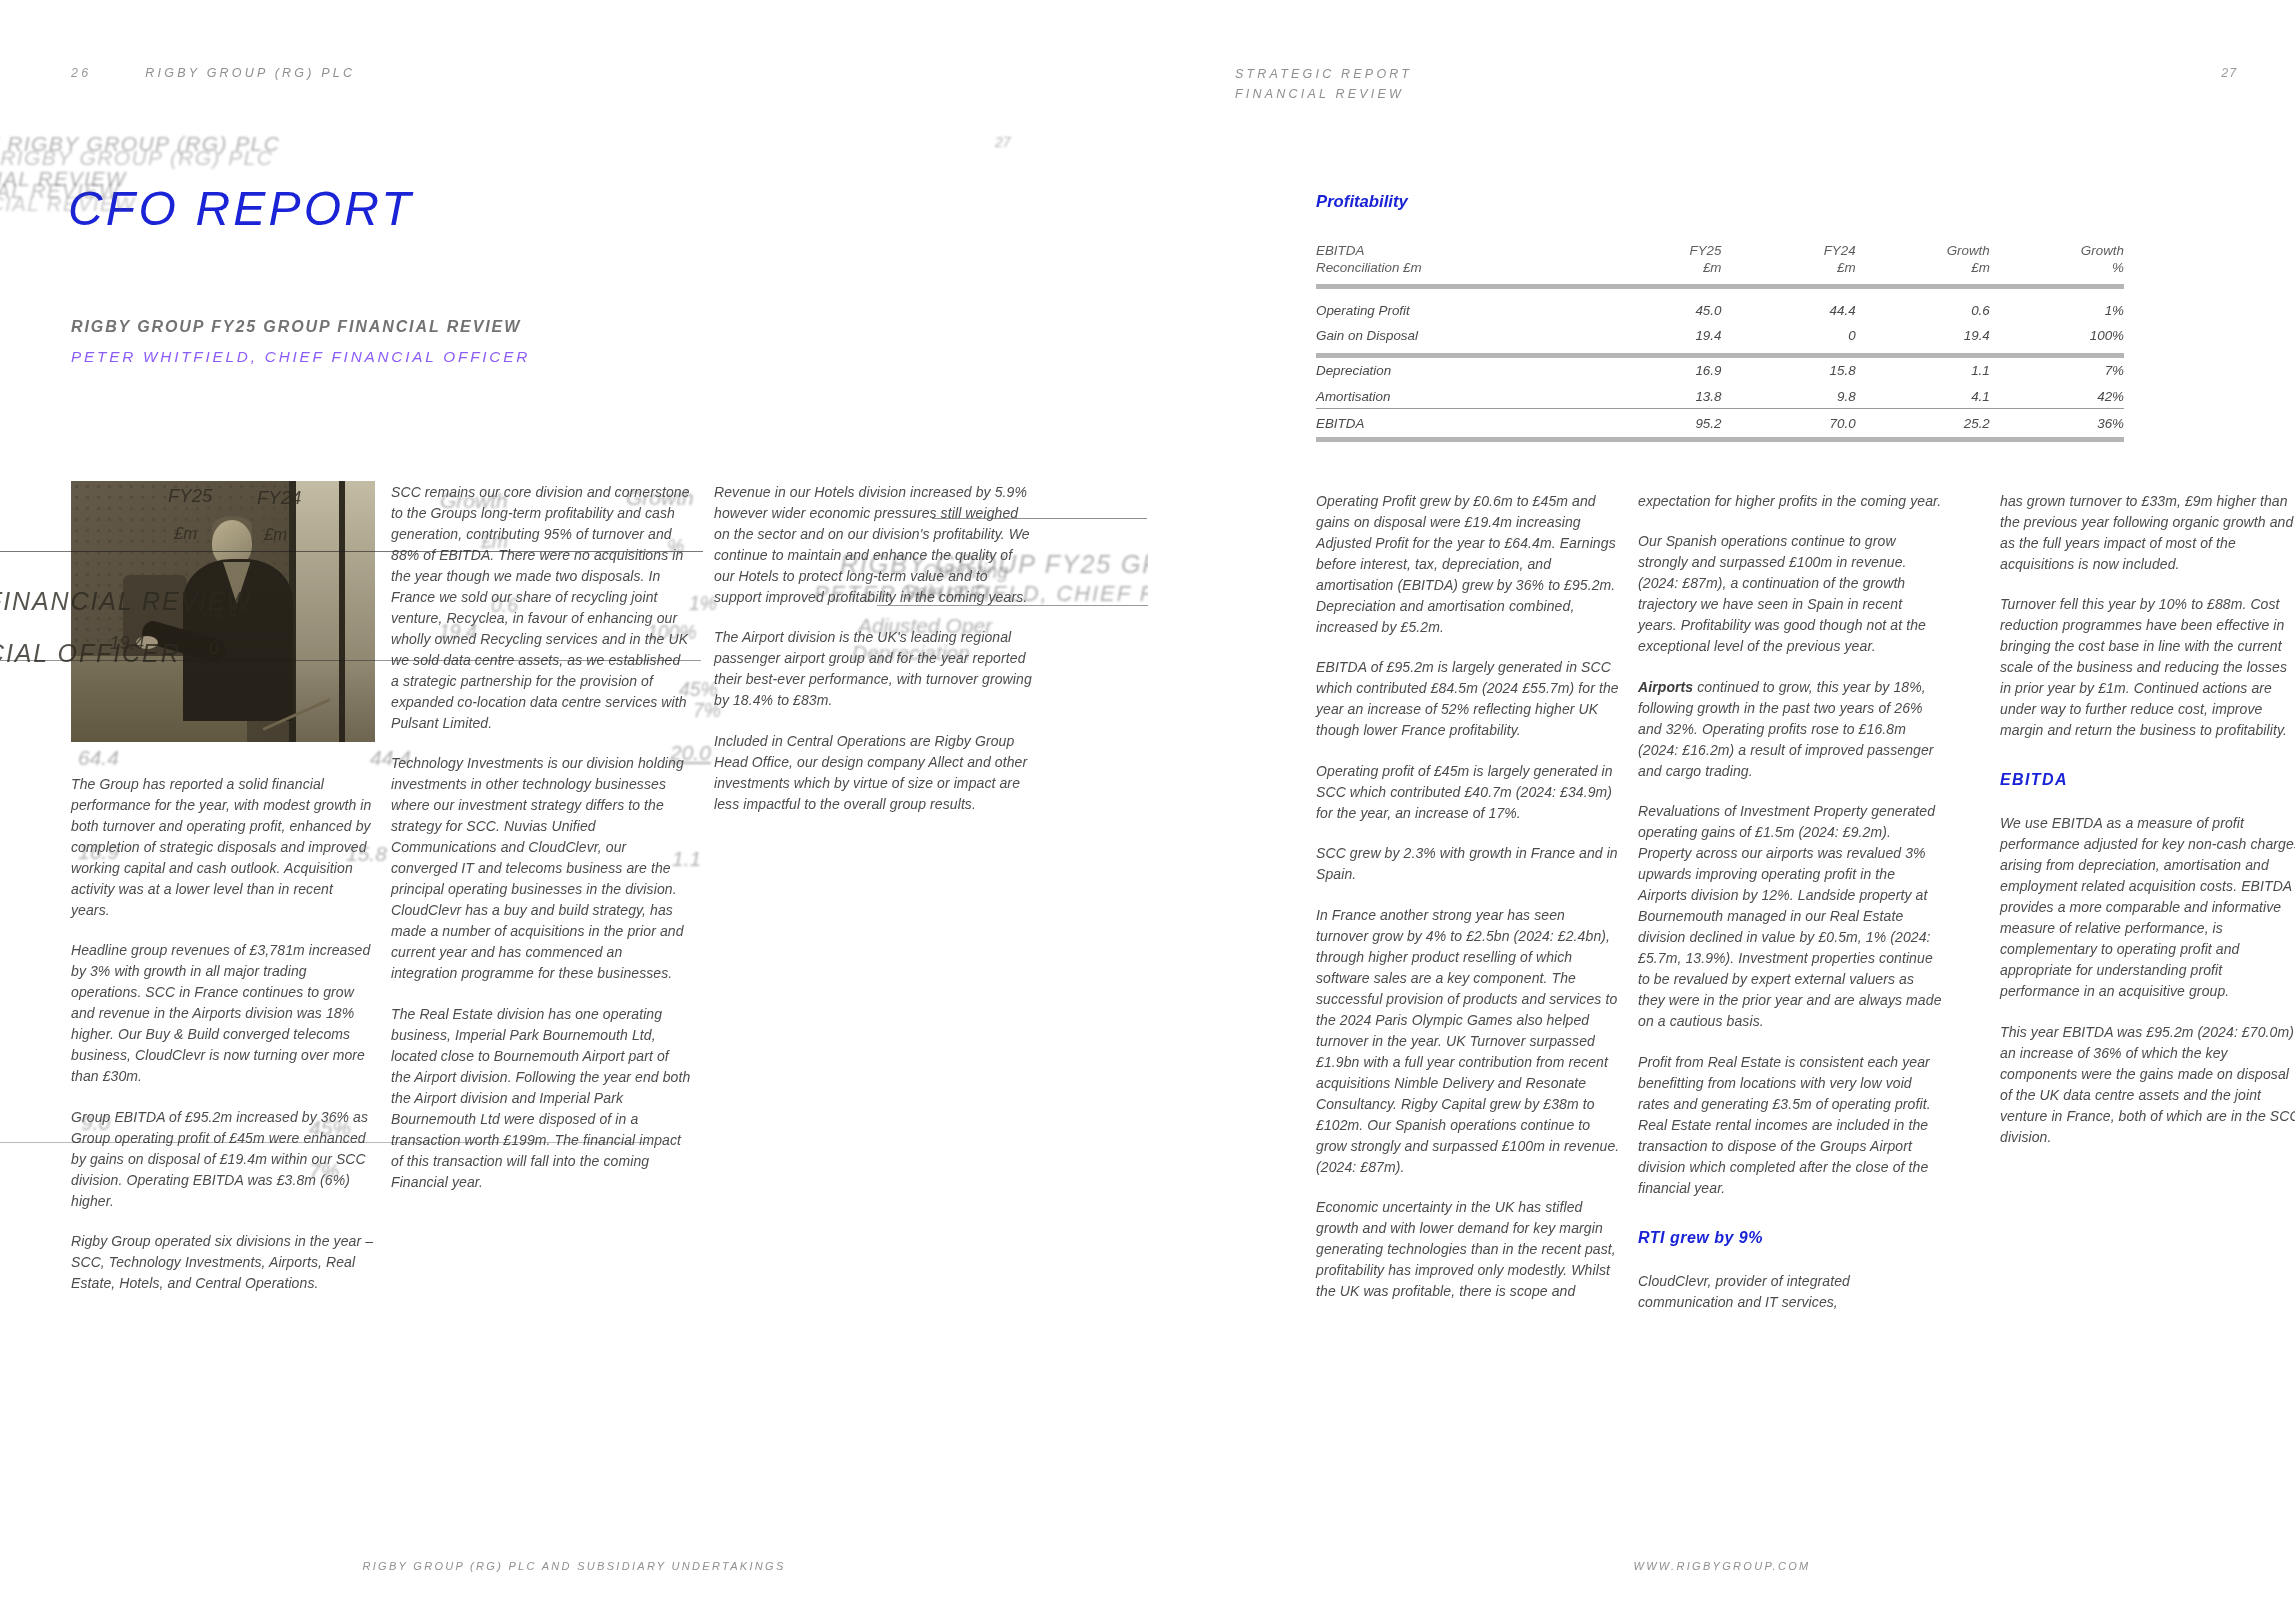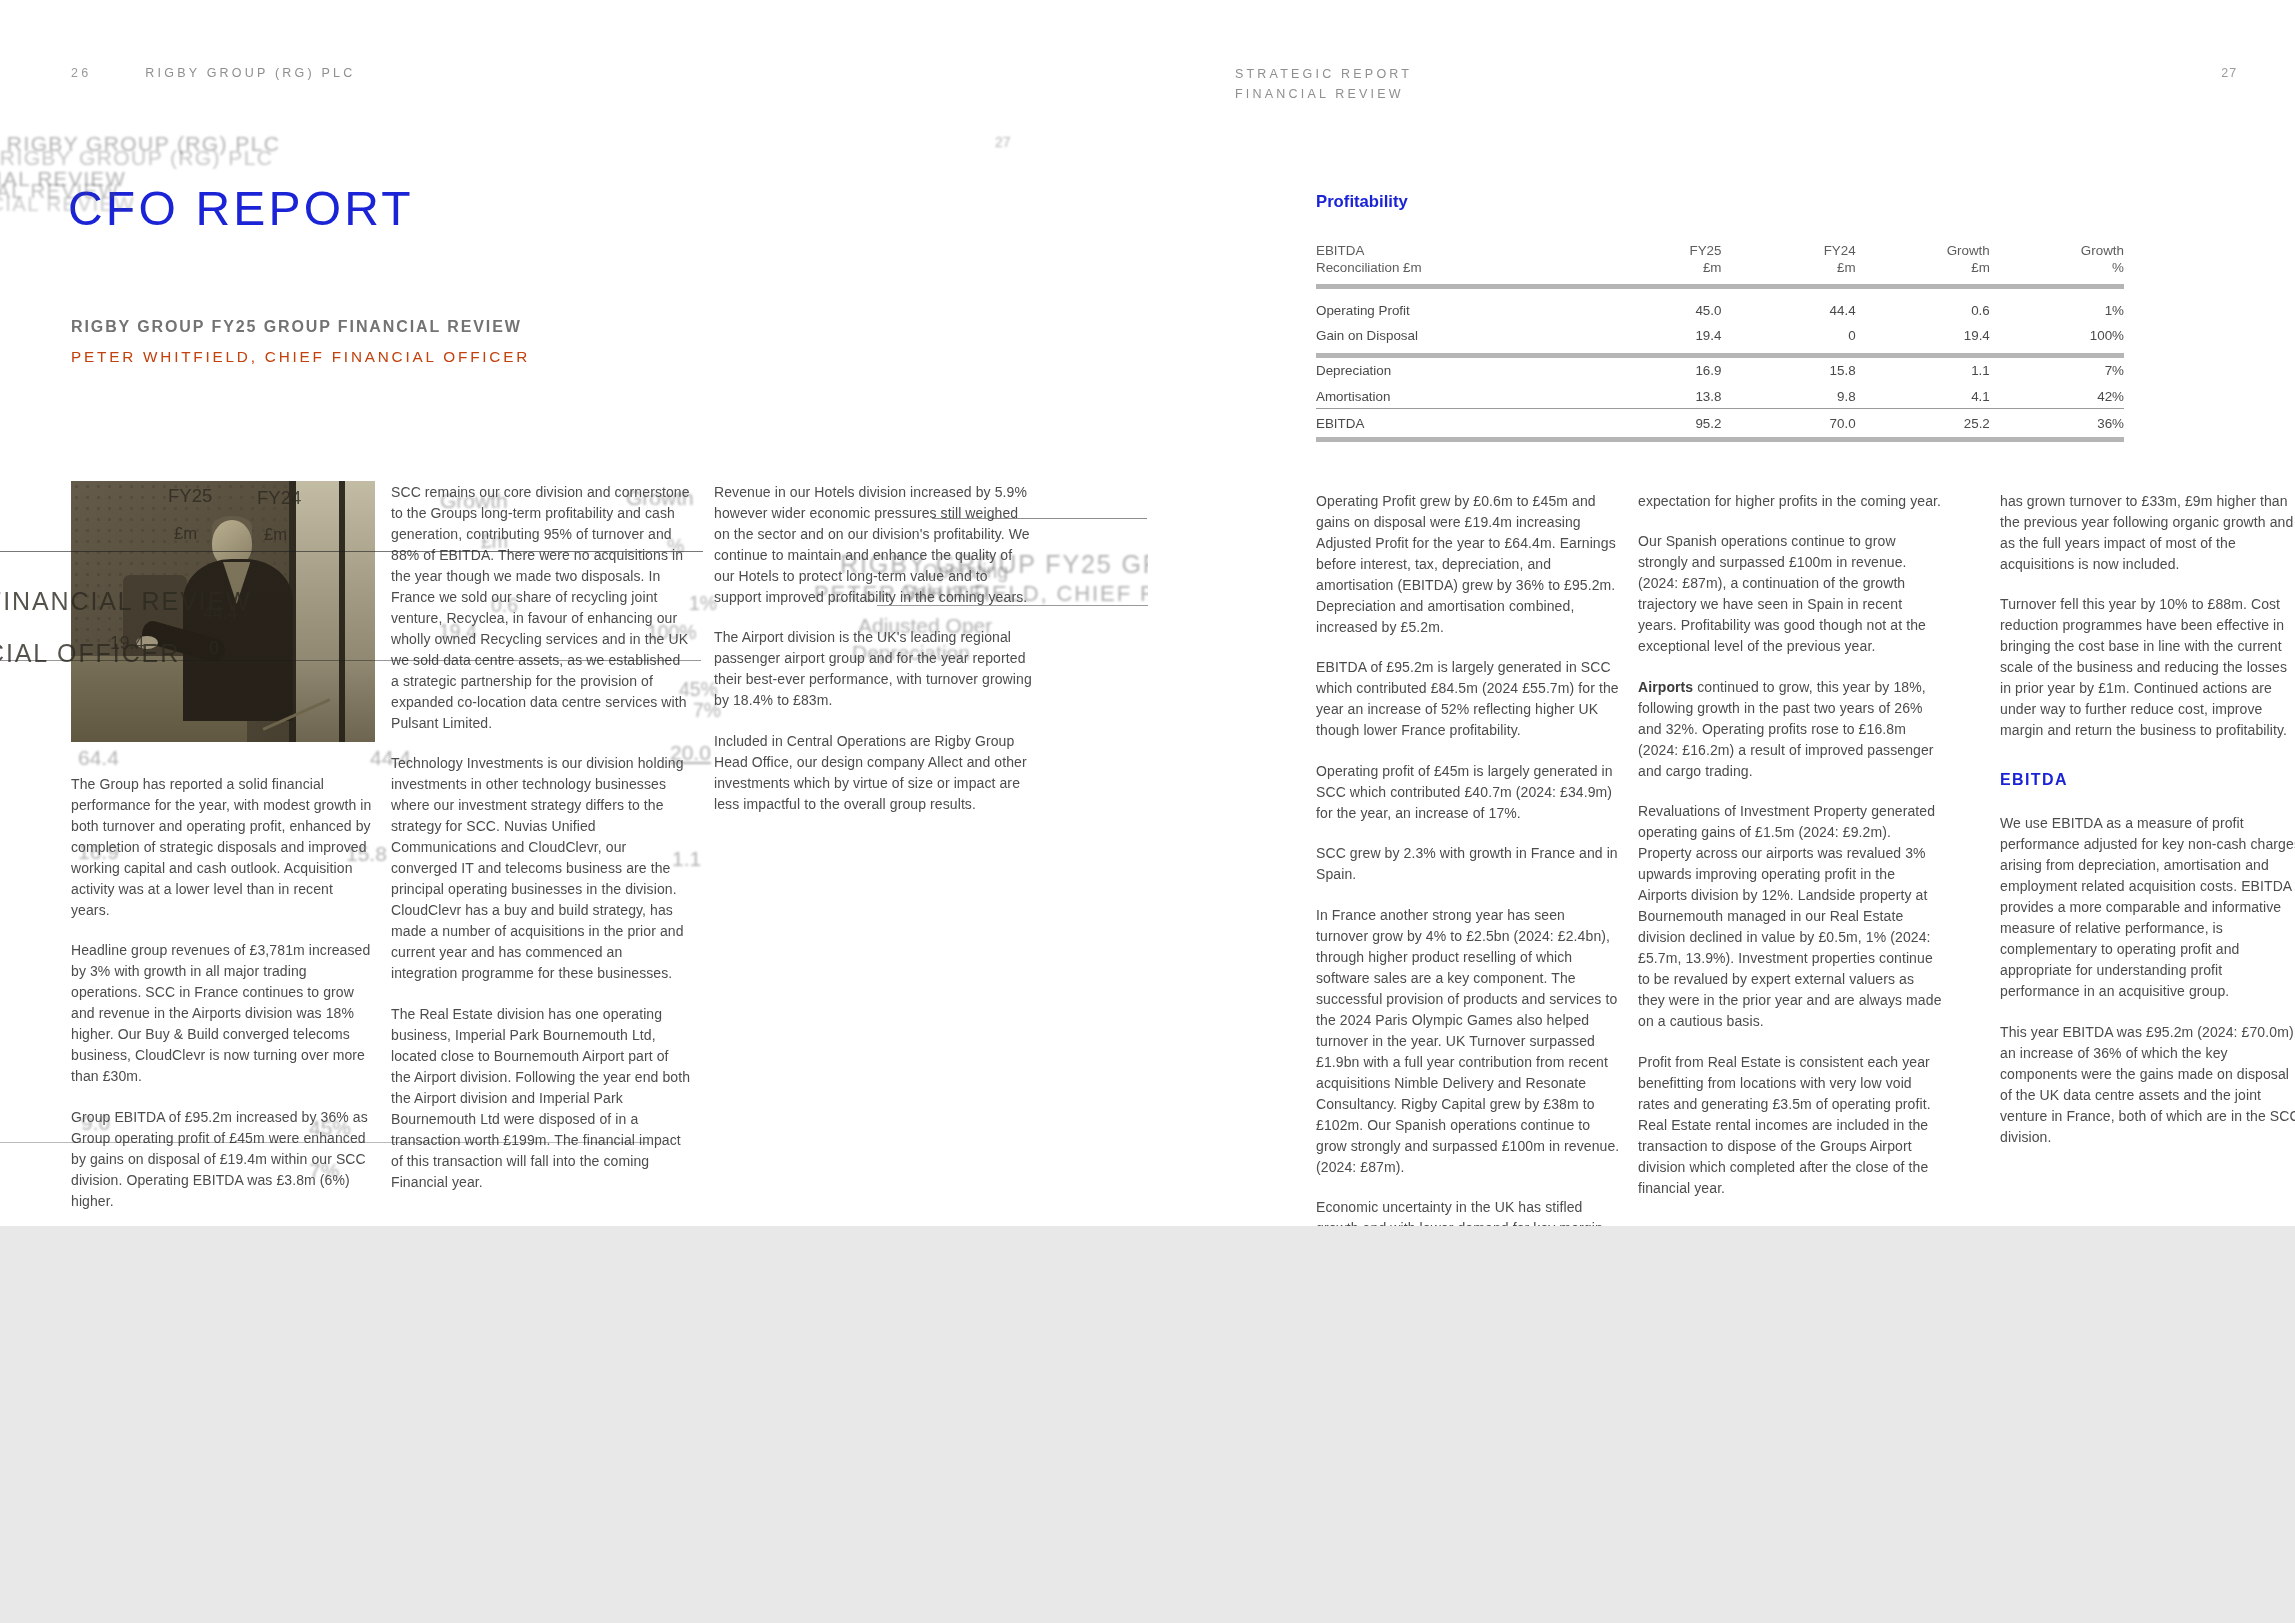--- a/index.html
+++ b/index.html
@@ -1,36 +1,36 @@
 <!DOCTYPE html>
 <html style="font-size:7.4px"><head>
 <meta charset="utf-8">
 <style>
   html,body{margin:0;padding:0;background:#e8e8e8;}
-  .sheet{position:relative;width:2295px;height:1226px;background:#ffffff;
-         font-family:"Liberation Sans",sans-serif;overflow:hidden;}
+  .sheet{position:relative;width:2295px;height:1623px;background:#ffffff;
+         font-family:"Liberation Sans",sans-serif;overflow:hidden;font-style:italic;}
   .page{position:absolute;top:0;width:1148px;height:1623px;overflow:hidden;}
   .page-left{left:0;}
   .page-right{left:1148px;}
 
   
   .runhead{position:absolute;font-size:12.5px;letter-spacing:3.2px;color:#8f8f8f;font-weight:500;}
   .runhead .pagenum{margin-right:54px;color:#9a9a9a;}
   .runhead-right{line-height:20.4px;}
   .pagenum-right{position:absolute;top:66px;right:59px;font-size:12.5px;color:#9a9a9a;letter-spacing:0.9px;margin-left:14px;}
   .footer{position:absolute;left:0;top:1560px;width:1148px;text-align:center;
           font-size:11px;letter-spacing:2.3px;color:#8f8f8f;}
 
   
   .cfo-title{position:absolute;left:68px;top:181px;font-size:48px;letter-spacing:3.2px;
              color:#1a23d6;font-weight:500;white-space:nowrap;}
   .head1{position:absolute;left:71px;top:318px;font-size:16px;font-weight:700;
          letter-spacing:1.9px;color:#737373;white-space:nowrap;}
   .head2{position:absolute;left:71px;top:348px;font-size:15.3px;font-weight:400;
-         letter-spacing:2.8px;color:#c2410c;white-space:nowrap;}
+         letter-spacing:2.8px;color:#8b5cf6;white-space:nowrap;}
 
   
   .col{position:absolute;}
   .col p{font-size:14px;line-height:21px;color:#4c4c4c;margin:0 0 19.4px 0;letter-spacing:0.1px;}
   .col p b{color:#3b3b3b;}
   .lcol1{left:71px;top:774px;width:304px;}
   .lcol2{left:391px;top:482px;width:301px;}
   .lcol3{left:714px;top:482px;width:322px;}
   .rcol1{left:168px;top:491px;width:305px;}
   .rcol2{left:490px;top:491px;width:305px;}

